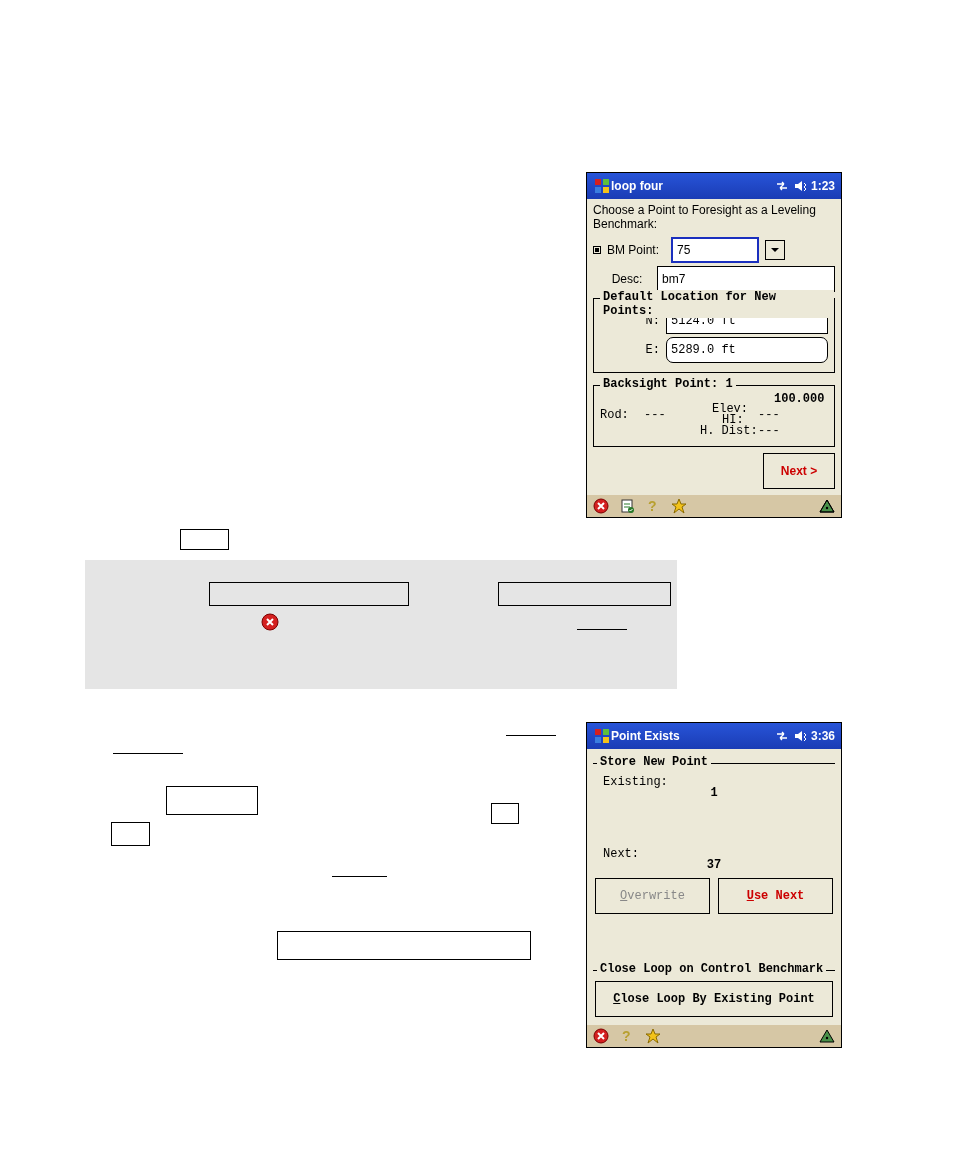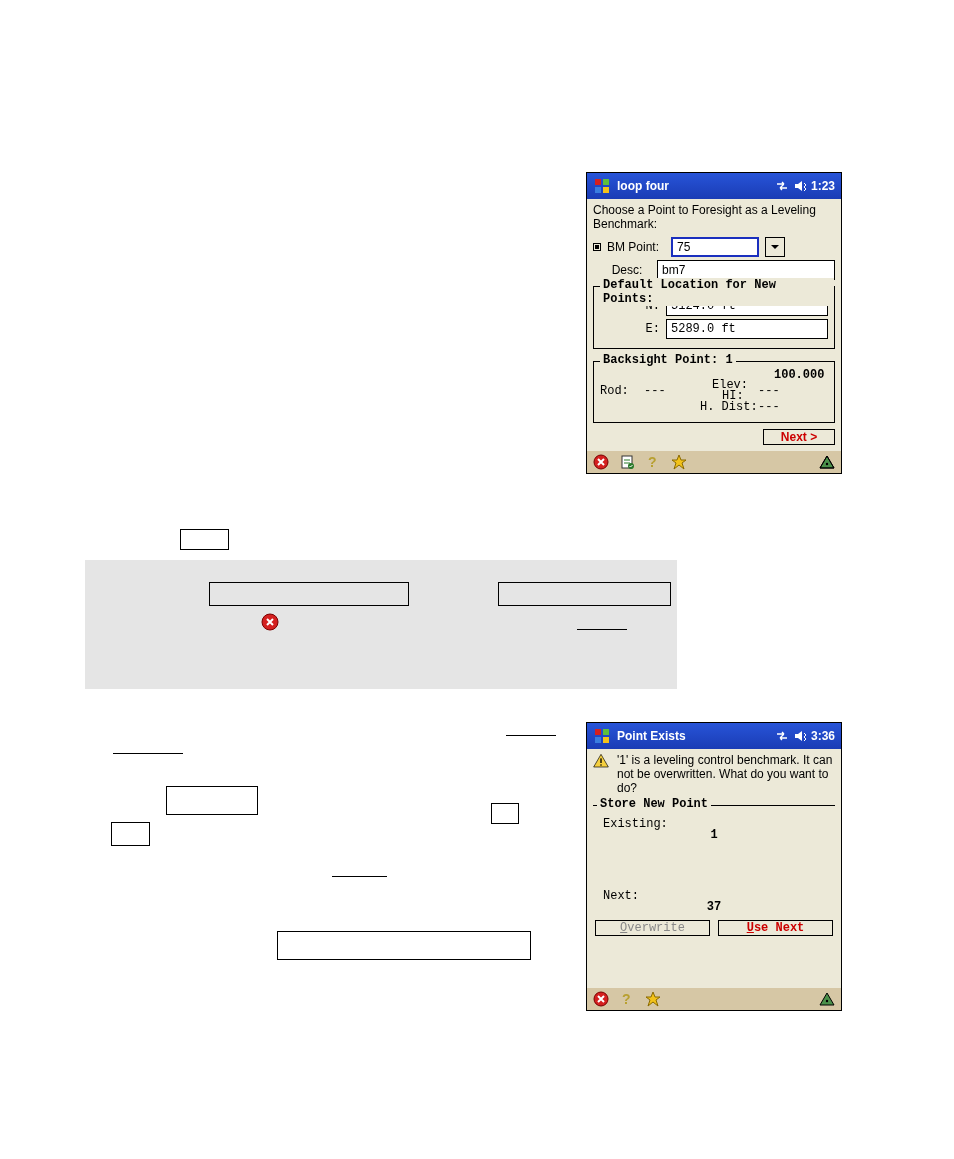--- a/index.html
+++ b/index.html
@@ -15,21 +15,20 @@
   }
 
   .titlebar {
     height: 26px;
     background: linear-gradient(#2754d8, #1a3cb5);
     display: flex;
     align-items: center;
     color: #fff;
     font-weight: bold;
     padding: 0 6px;
-    gap: 6px;
   }
   .winlogo {
     width: 18px; height: 18px;
   }
   .tb-right {
     margin-left: auto;
     display: flex;
     align-items: center;
     gap: 4px;
     font-weight: bold;
@@ -74,39 +73,39 @@
   .fieldset.trail-line > .legend {
     left: 4px;
   }
 
   .row { display: flex; align-items: center; gap: 6px; margin: 3px 0; }
   .row label { color: #000; }
 
   .inputbox {
     border: 1px solid #000;
     background: #fff;
-    height: 20px;
+    height: 26px;
     padding: 0 4px;
     font-size: 12px;
     font-family: inherit;
     outline: none;
   }
   .inputbox.sel { border: 2px solid #1a2fbe; }
   .dropdown-btn {
     width: 20px; height: 20px;
     background: #ece9d8;
     border: 1px solid #000;
     display: flex; align-items: center; justify-content: center;
   }
 
   .btn {
     border: 1px solid #000;
     background: #ece9d8;
     padding: 2px 10px;
-    height: 16px;
+    height: 36px;
     font-family: inherit;
     font-size: 12px;
     display: inline-flex;
     align-items: center;
     justify-content: center;
   }
   .btn.next { color: #c00; font-weight: bold; width: 72px; }
   .btn.disabled { color: #888; }
   .btn.red { color: #c00; font-weight: bold; }
   .uline { text-decoration: underline; }
@@ -210,21 +209,21 @@
     </div>
 
     <div class="fieldset">
       <div class="legend">Default Location for New Points:</div>
       <div class="row">
         <label style="width:68px;text-align:right;">N:</label>
         <input class="inputbox" style="flex: 1 1 0%;" value="5124.0 ft">
       </div>
       <div class="row">
         <label style="width:68px;text-align:right;">E:</label>
-        <input class="inputbox" style="flex: 1 1 0%;" value="5289.0 ft">
+        <input class="inputbox" style="flex: 1 1 0%; border-radius: 7px;" value="5289.0 ft">
       </div>
     </div>
 
     <div class="fieldset" style="margin-top:12px;">
       <div class="legend">Backsight Point: 1</div>
       <div style="position:relative;height:48px;">
         <span style="position:absolute;left:112px;top:10px;">Elev:</span>
         <span style="position:absolute;left:174px;top:0;font-weight:bold;">100.000</span>
         <span style="position:absolute;left:0;top:16px;">Rod:</span>
         <span style="position:absolute;left:44px;top:16px;">---</span>
@@ -280,28 +279,20 @@
           <path d="M2 5h7 M9 5l-2 -2 M9 5l-2 2 M12 9h-7 M5 9l2 -2 M5 9l2 2" stroke="#fff" stroke-width="1.3" fill="none"></path>
         </svg>
       <svg class="vol-icon" viewBox="0 0 14 14">
           <path d="M2 5v4h3l4 3V2L5 5z" fill="#fff"></path>
           <path d="M11 4l2 2-2 2 2 2-2 2" stroke="#fff" stroke-width="1" fill="none"></path>
         </svg>
       <span>3:36</span>
     </div>
   </div>
   <div class="device-body">
-    <div style="display:flex;gap:8px;align-items:flex-start;margin-bottom:8px;">
-      <svg class="warn-icon" viewBox="0 0 24 24" width="26" height="26">
-          <path d="M12 2l11 19H1z" fill="#f5d040" stroke="#000"></path>
-          <rect x="11" y="8" width="2" height="7" fill="#000"></rect>
-          <rect x="11" y="17" width="2" height="2" fill="#000"></rect>
-        </svg>
-      <div style="flex:1;">'1' is a leveling control benchmark. It can not be overwritten. What do you want to do?</div>
-    </div>
 
     <div class="fieldset trail-line" style="border:none;border-top:1px solid #000;padding:8px 2px 6px 2px;margin-top:10px;">
       <div class="legend">Store New Point</div>
       <div class="row" style="margin-left:8px;">
         <label style="width:60px;">Existing:</label>
       </div>
       <div style="text-align:center;font-weight:bold;margin:-6px 0 4px 0;">1</div>
       <div class="row" style="margin-left:8px;margin-top:47px;">
         <label style="width:60px;">Next:</label>
       </div>
@@ -313,20 +304,27 @@
           </button>
         <button class="btn red" style="flex:1;">
             <span class="uline">U</span>
             <span>se Next</span>
           </button>
       </div>
     </div>
 
     <div style="height:40px;"></div>
 
+    <div class="fieldset trail-line" style="border:none;border-top:1px solid #000;padding:10px 2px 2px 2px;margin-top:10px;">
+      <div class="legend">Close Loop on Control Benchmark</div>
+      <button class="btn" style="width:100%;font-weight:bold;">
+          <span class="uline">C</span>
+          <span>lose Loop By Existing Point</span>
+        </button>
+    </div>
   </div>
   <div class="sysbar">
     <svg class="close-icon" viewBox="0 0 16 16">
         <circle cx="8" cy="8" r="7" fill="#d42020" stroke="#7a0000"></circle>
         <path d="M5 5L11 11M11 5L5 11" stroke="#fff" stroke-width="2"></path>
       </svg>
     <svg class="help-icon" viewBox="0 0 16 16">
         <text x="3" y="13" font-size="14" font-weight="bold" fill="#b8a030">?</text>
       </svg>
     <svg class="star-icon" viewBox="0 0 16 16">

